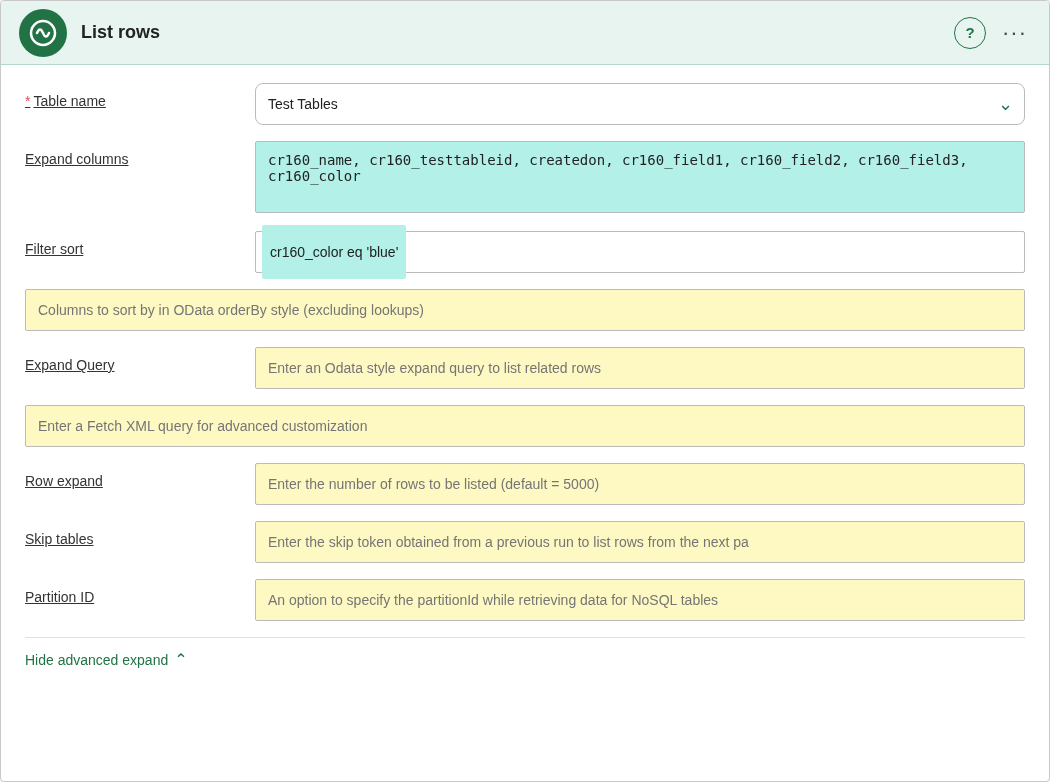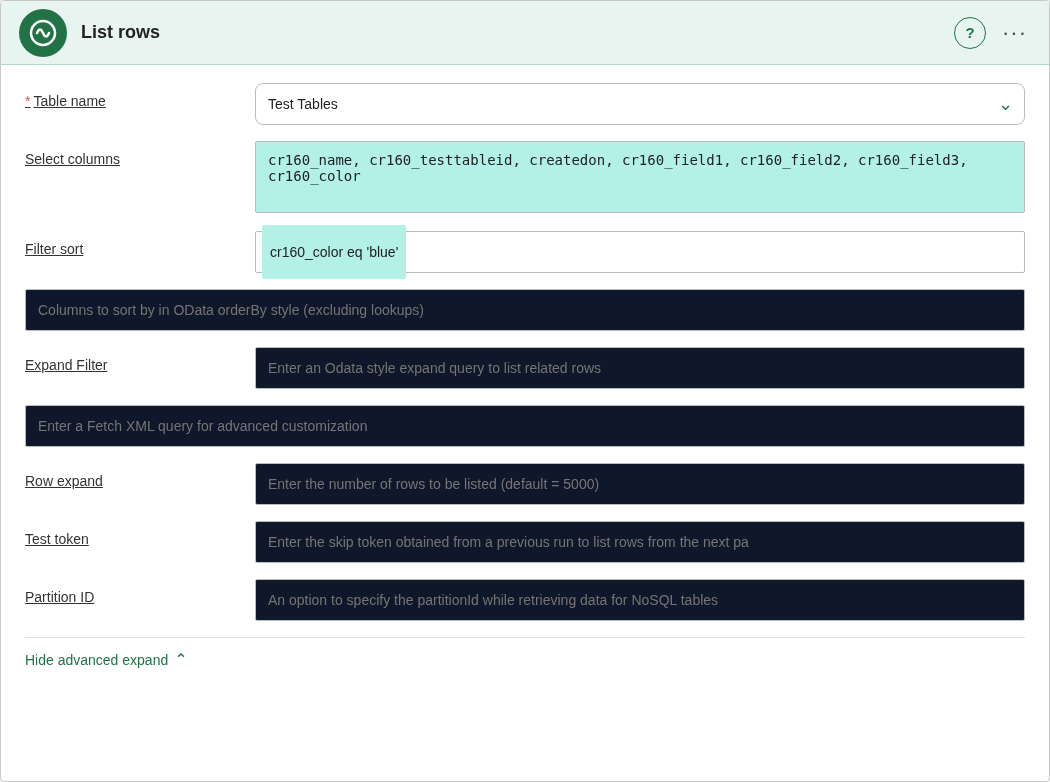--- a/index.html
+++ b/index.html
@@ -134,21 +134,21 @@
       pointer-events: none;
     }
     .form-input {
       width: 100%;
       height: 42px;
       border: 1.5px solid #bbb;
       border-radius: 2px;
       font-size: 14px;
       color: #888;
       padding: 0 12px;
-      background: #0f172a;
+      background: #fef9c3;
       outline: none;
     }
     .form-textarea {
       width: 100%;
       border: 1.5px solid #bbb;
       border-radius: 2px;
       font-size: 14px;
       color: #222;
       padding: 10px 12px;
       background: #b2f0e8;
@@ -235,21 +235,21 @@
         <div class="select-wrapper">
           <select>
             <option>Test Tables</option>
           </select>
           <span class="select-chevron">⌄</span>
         </div>
       </div>
     </div>
 
     <div class="form-row">
-      <div class="form-label">Select columns</div>
+      <div class="form-label">Expand columns</div>
       <div class="form-control-wrap">
         <textarea class="form-textarea" style="">cr160_name, cr160_testtableid, createdon, cr160_field1, cr160_field2, cr160_field3, cr160_color</textarea>
       </div>
     </div>
 
     <div class="form-row">
       <div class="form-label">Filter sort</div>
       <div class="form-control-wrap">
         <div class="filter-input-wrap">
           <span class="filter-token">cr160_color eq 'blue'</span>
@@ -258,41 +258,41 @@
       </div>
     </div>
 
     <div class="form-row">
       <div class="form-control-wrap">
         <input class="form-input" type="text" placeholder="Columns to sort by in OData orderBy style (excluding lookups)" style="">
       </div>
     </div>
 
     <div class="form-row">
-      <div class="form-label">Expand Filter</div>
+      <div class="form-label">Expand Query</div>
       <div class="form-control-wrap">
         <input class="form-input" type="text" placeholder="Enter an Odata style expand query to list related rows" style="">
       </div>
     </div>
 
     <div class="form-row">
       <div class="form-control-wrap">
         <input class="form-input" type="text" placeholder="Enter a Fetch XML query for advanced customization" style="">
       </div>
     </div>
 
     <div class="form-row">
       <div class="form-label">Row expand</div>
       <div class="form-control-wrap">
         <input class="form-input" type="text" placeholder="Enter the number of rows to be listed (default = 5000)" style="">
       </div>
     </div>
 
     <div class="form-row">
-      <div class="form-label">Test token</div>
+      <div class="form-label">Skip tables</div>
       <div class="form-control-wrap">
         <input class="form-input" type="text" placeholder="Enter the skip token obtained from a previous run to list rows from the next pa" style="">
       </div>
     </div>
 
     <div class="form-row">
       <div class="form-label">Partition ID</div>
       <div class="form-control-wrap">
         <input class="form-input" type="text" placeholder="An option to specify the partitionId while retrieving data for NoSQL tables" style="">
       </div>

